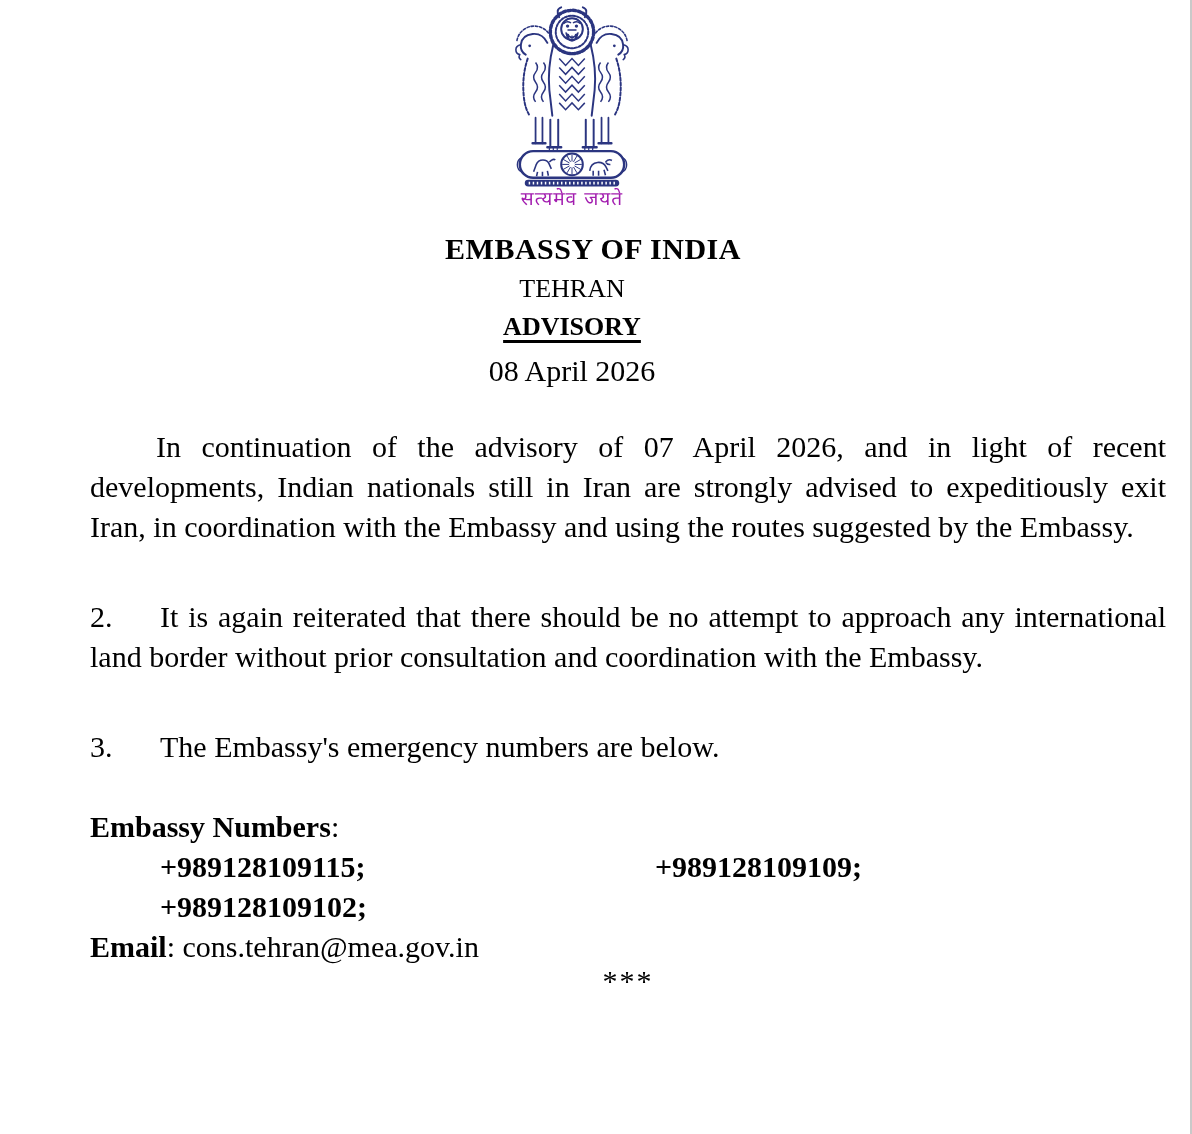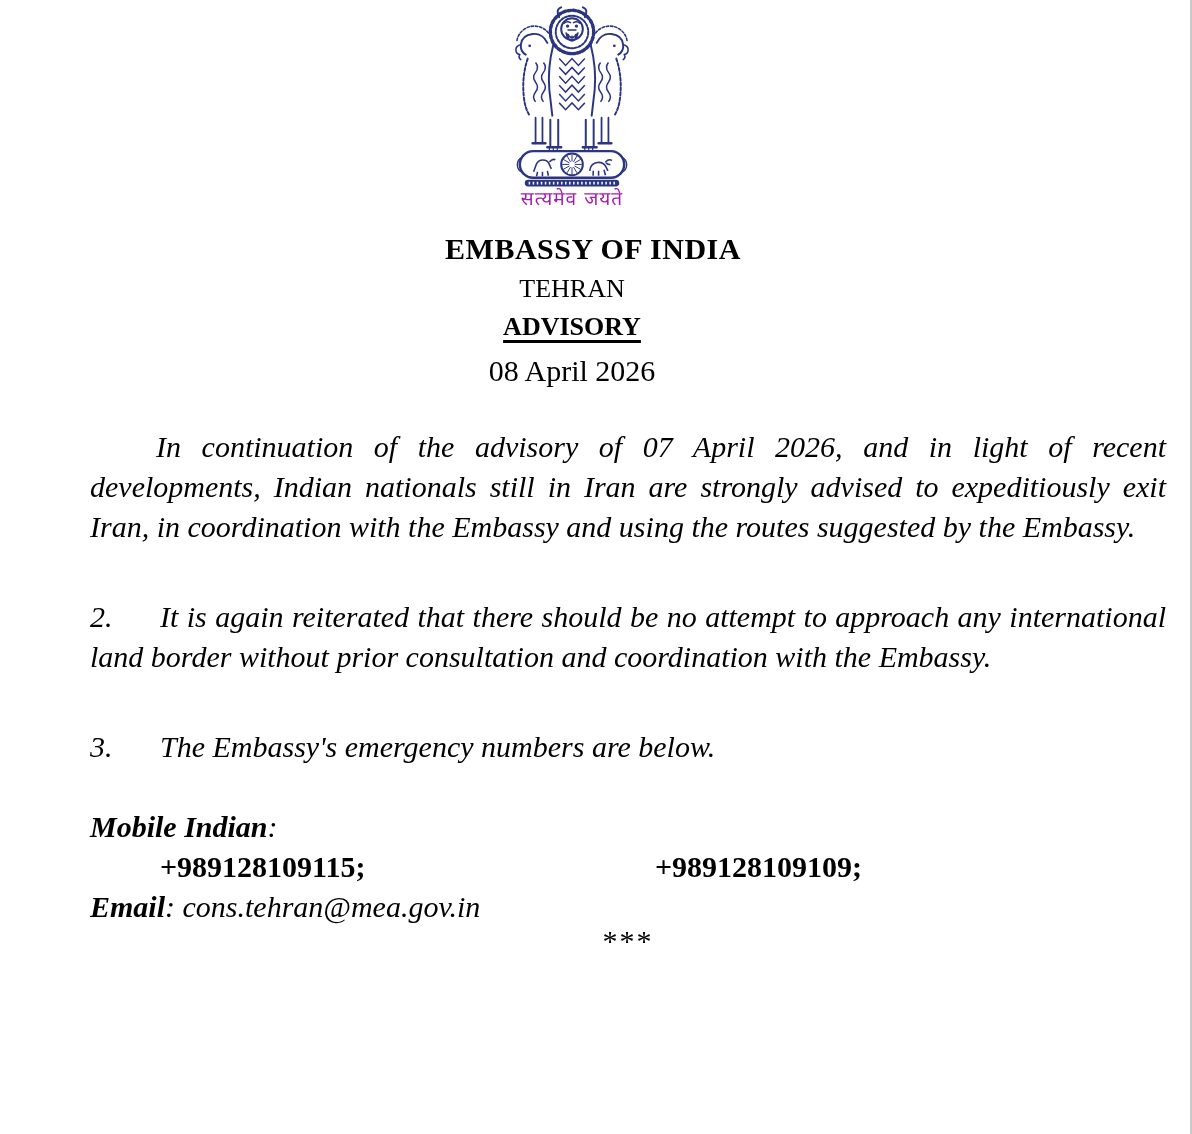--- a/index.html
+++ b/index.html
@@ -57,21 +57,21 @@
     font-size: 30px;
     line-height: 36px;
     margin-top: 8px;
   }
   .body-col {
     padding: 0 24px 0 90px;
     font-size: 30px;
     line-height: 40px;
     text-align: justify;
   }
-  .para { margin: 0; font-style: italic; }
+  .para { margin: 0; }
   .para-first { margin-top: 38px; text-indent: 66px; }
   .para-numbered { margin-top: 50px; }
   .pnum { display: inline-block; width: 70px; }
   .contact-heading { margin-top: 40px; font-weight: bold; }
   .contact-heading .colon { font-weight: normal; }
   .numbers-grid {
     margin-left: 70px;
     display: grid;
     grid-template-columns: 495px 1fr;
     font-weight: bold;
@@ -170,23 +170,24 @@
 </div>
 
 <div class="body-col">
 
   <p class="para para-first"><span>In continuation of the advisory of 07 April 2026, and in light of recent developments, Indian nationals still in Iran are strongly advised to expeditiously exit Iran, in coordination with the Embassy and using the routes suggested by the Embassy.</span></p>
 
   <p class="para para-numbered"><span class="pnum">2.</span><span>It is again reiterated that there should be no attempt to approach any international land border without prior consultation and coordination with the Embassy.</span></p>
 
   <p class="para para-numbered"><span class="pnum">3.</span><span>The Embassy's emergency numbers are below.</span></p>
 
-  <p class="para contact-heading"><span>Mobile Indian</span><span class="colon">:</span></p>
+  <p class="para contact-heading"><span>Embassy Numbers</span><span class="colon">:</span></p>
 
   <div class="numbers-grid">
     <span>+989128109115;</span>
     <span>+989128109109;</span>
+    <span>+989128109102;</span>
   </div>
 
   <p class="para email-row"><span class="email-label">Email</span><span>: </span><span>cons.tehran@mea.gov.in</span></p>
 
   <div class="end-mark">***</div>
 </div>
 
 </body></html>

